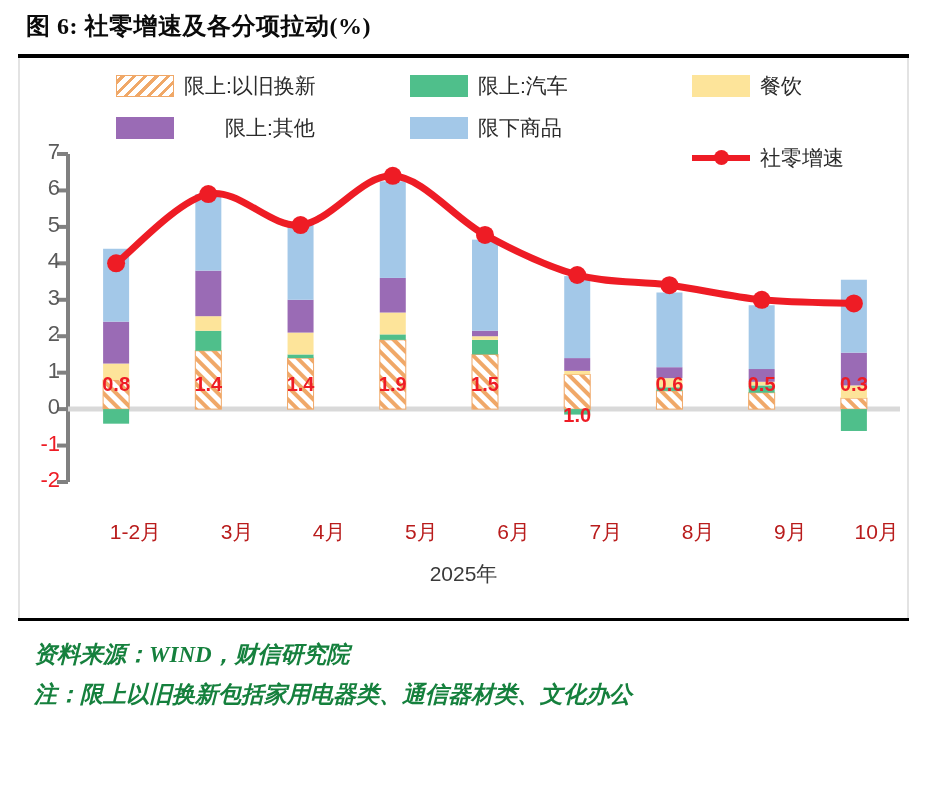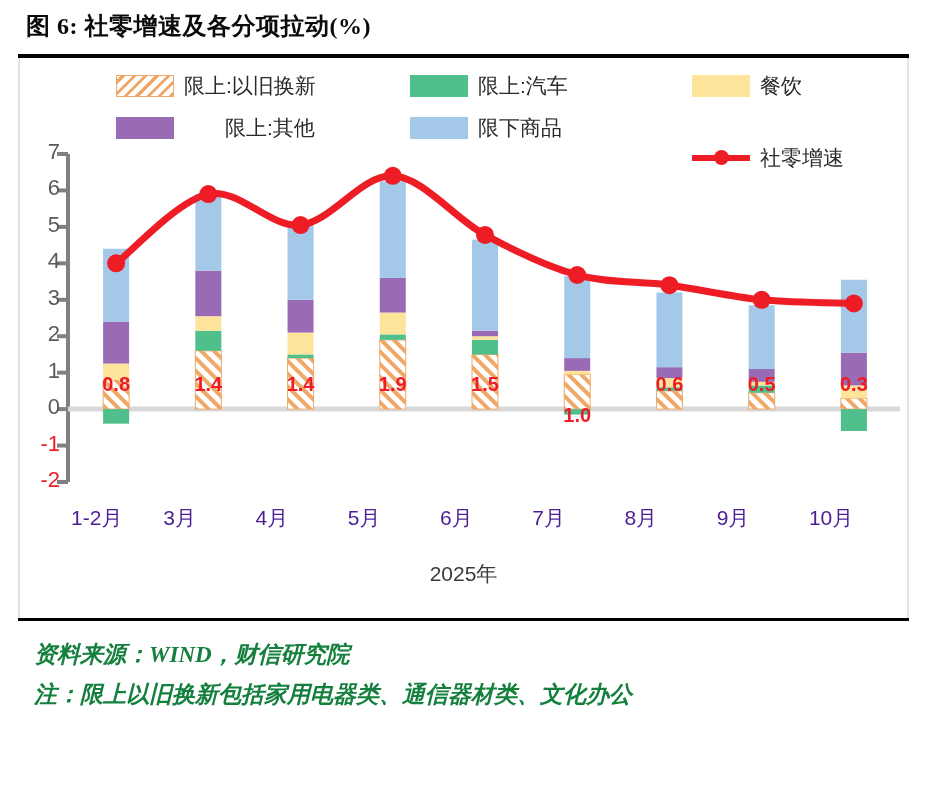--- a/index.html
+++ b/index.html
@@ -133,23 +133,24 @@
     color: #5a5a5a;
     text-align: right;
     width: 40px;
   }
   .ylabel.neg { color: #ee1c25; }
 
   .xlabel {
     position: absolute;
     font-family: "Liberation Sans", "DejaVu Sans", sans-serif;
     font-size: 21px;
-    color: #4c1d95;
-    text-align: left;
+    color: #b91c1c;
+    text-align: right;
     white-space: nowrap;
+    margin-top: 14px;
   }
   .axis-title {
     position: absolute;
     width: 100%;
     text-align: center;
     font-family: "Liberation Sans", "DejaVu Sans", sans-serif;
     font-size: 21px;
     color: #3a3a3a;
   }
   .bar-value {

